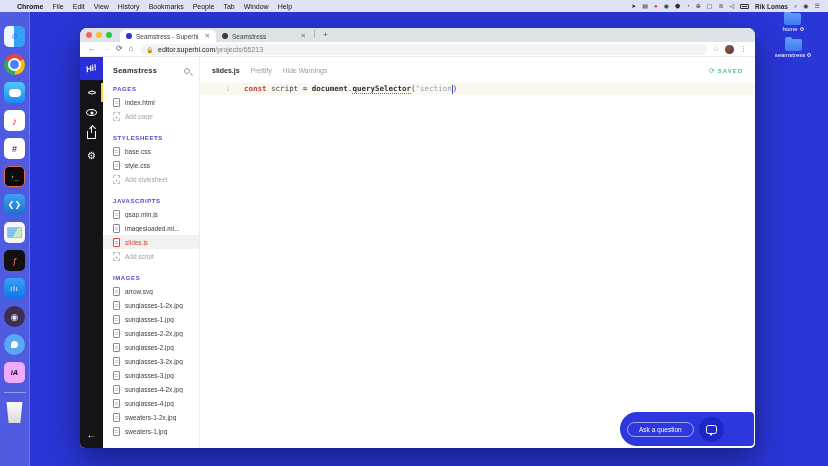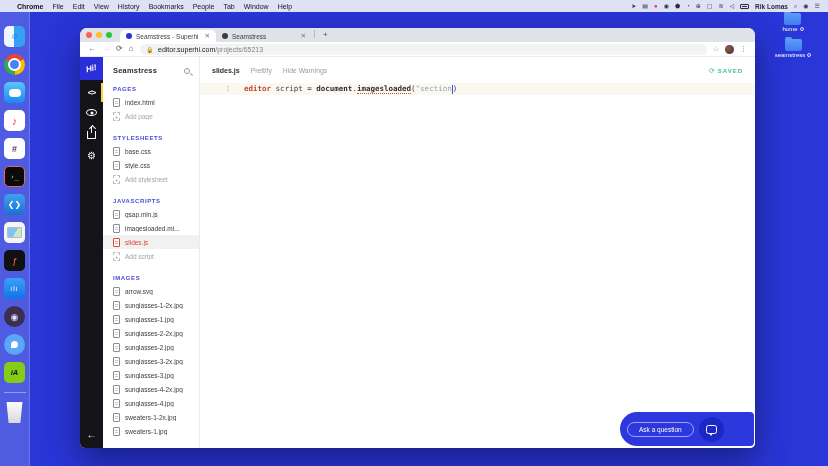--- a/index.html
+++ b/index.html
@@ -43,21 +43,21 @@
   .app-slack { background:#fff; color:#611f69; font-weight:bold; font-size:9px;}
   .app-terminal { background:#0b0b0d; border:1px solid #e8694f; color:#ffcf5c; font-size:7px; font-family:"DejaVu Sans Mono",monospace;}
   .app-vscode { background:linear-gradient(#3fa2ef,#1b6fd3); font-size:8px; }
   .app-preview { background:#f5f5f7; }
   .app-preview::after { content:""; width:13px; height:9px; border-radius:1px; background:linear-gradient(120deg,#7ec3f2 0 55%, #cfe7c2 55% 100%); border:1px solid #bbb; }
   .app-figma { background:#111; color:#ff7262; font-size:9px; font-style:italic;}
   .app-intercom { background:linear-gradient(#3aa0f8,#1173e8); color:#fff; font-size:7px; letter-spacing:1px;}
   .app-screenflow { border-radius:50%; background:#3b2f4f; color:#e7dfff; font-size:9px;}
   .app-twitterrific { border-radius:50%; background:#5aa6f7; }
   .app-twitterrific::after { content:""; width:7px; height:7px; border-radius:50% 50% 50% 0; background:#fff; }
-  .app-ia-writer { background:#84cc16; color:#16161c; font-weight:bold; font-size:7.5px; font-style:italic;}
+  .app-ia-writer { background:#f0abfc; color:#16161c; font-weight:bold; font-size:7.5px; font-style:italic;}
   .app-trash { background:linear-gradient(#fdfdfd,#d9d9de); clip-path:polygon(12% 0,88% 0,78% 100%,22% 100%); border-radius:3px;}
 
   
   .window { position:absolute; left:80px; top:28px; width:675px; height:420px; border-radius:7px 7px 5px 5px;
     box-shadow:0 12px 34px rgba(0,0,20,.45); background:#fff; overflow:hidden; z-index:10; display:flex; flex-direction:column;}
   .tabstrip { height:14px; background:#dfe2e7; display:flex; align-items:flex-end; padding-left:6px; flex:0 0 auto;}
   .traffic { display:flex; gap:4px; align-items:center; margin:0 8px 4px 0; }
   .tl { width:6px; height:6px; border-radius:50%; }
   .tl-close{ background:#ff5f57; } .tl-min{ background:#febc2e; } .tl-zoom{ background:#28c840; }
   .tab { height:12px; display:flex; align-items:center; gap:4px; padding:0 6px; font-size:6.5px; color:#3c3f43;
@@ -390,21 +390,21 @@
         <span class="head-action">Prettify</span>
         <span class="head-action">Hide Warnings</span>
         <span class="saved">
           <span class="saved-ico">⟳</span>
           <span class="saved-label">SAVED</span>
         </span>
       </div>
       <div class="code-area">
         <div class="code-line">
           <span class="line-no">1</span>
-          <span id="code-tokens"><span class="tk-kw">editor</span><span class="tk-plain"> script </span><span class="tk-plain">= </span><span class="tk-obj">document</span><span class="tk-plain">.</span><span class="tk-warn">imagesloaded</span><span class="tk-plain">(</span><span class="tk-str">"section</span><span class="tk-cursor"></span><span class="tk-plain">)</span></span>
+          <span id="code-tokens"><span class="tk-kw">const</span><span class="tk-plain"> script </span><span class="tk-plain">= </span><span class="tk-obj">document</span><span class="tk-plain">.</span><span class="tk-warn">querySelector</span><span class="tk-plain">(</span><span class="tk-str">"section</span><span class="tk-cursor"></span><span class="tk-plain">)</span></span>
         </div>
       </div>
     </div>
 
     <div class="ask-blob">
       <span class="ask-pill">Ask a question</span>
       <span class="chat-btn">
           <span class="chat-ico"></span>
         </span>
     </div>

